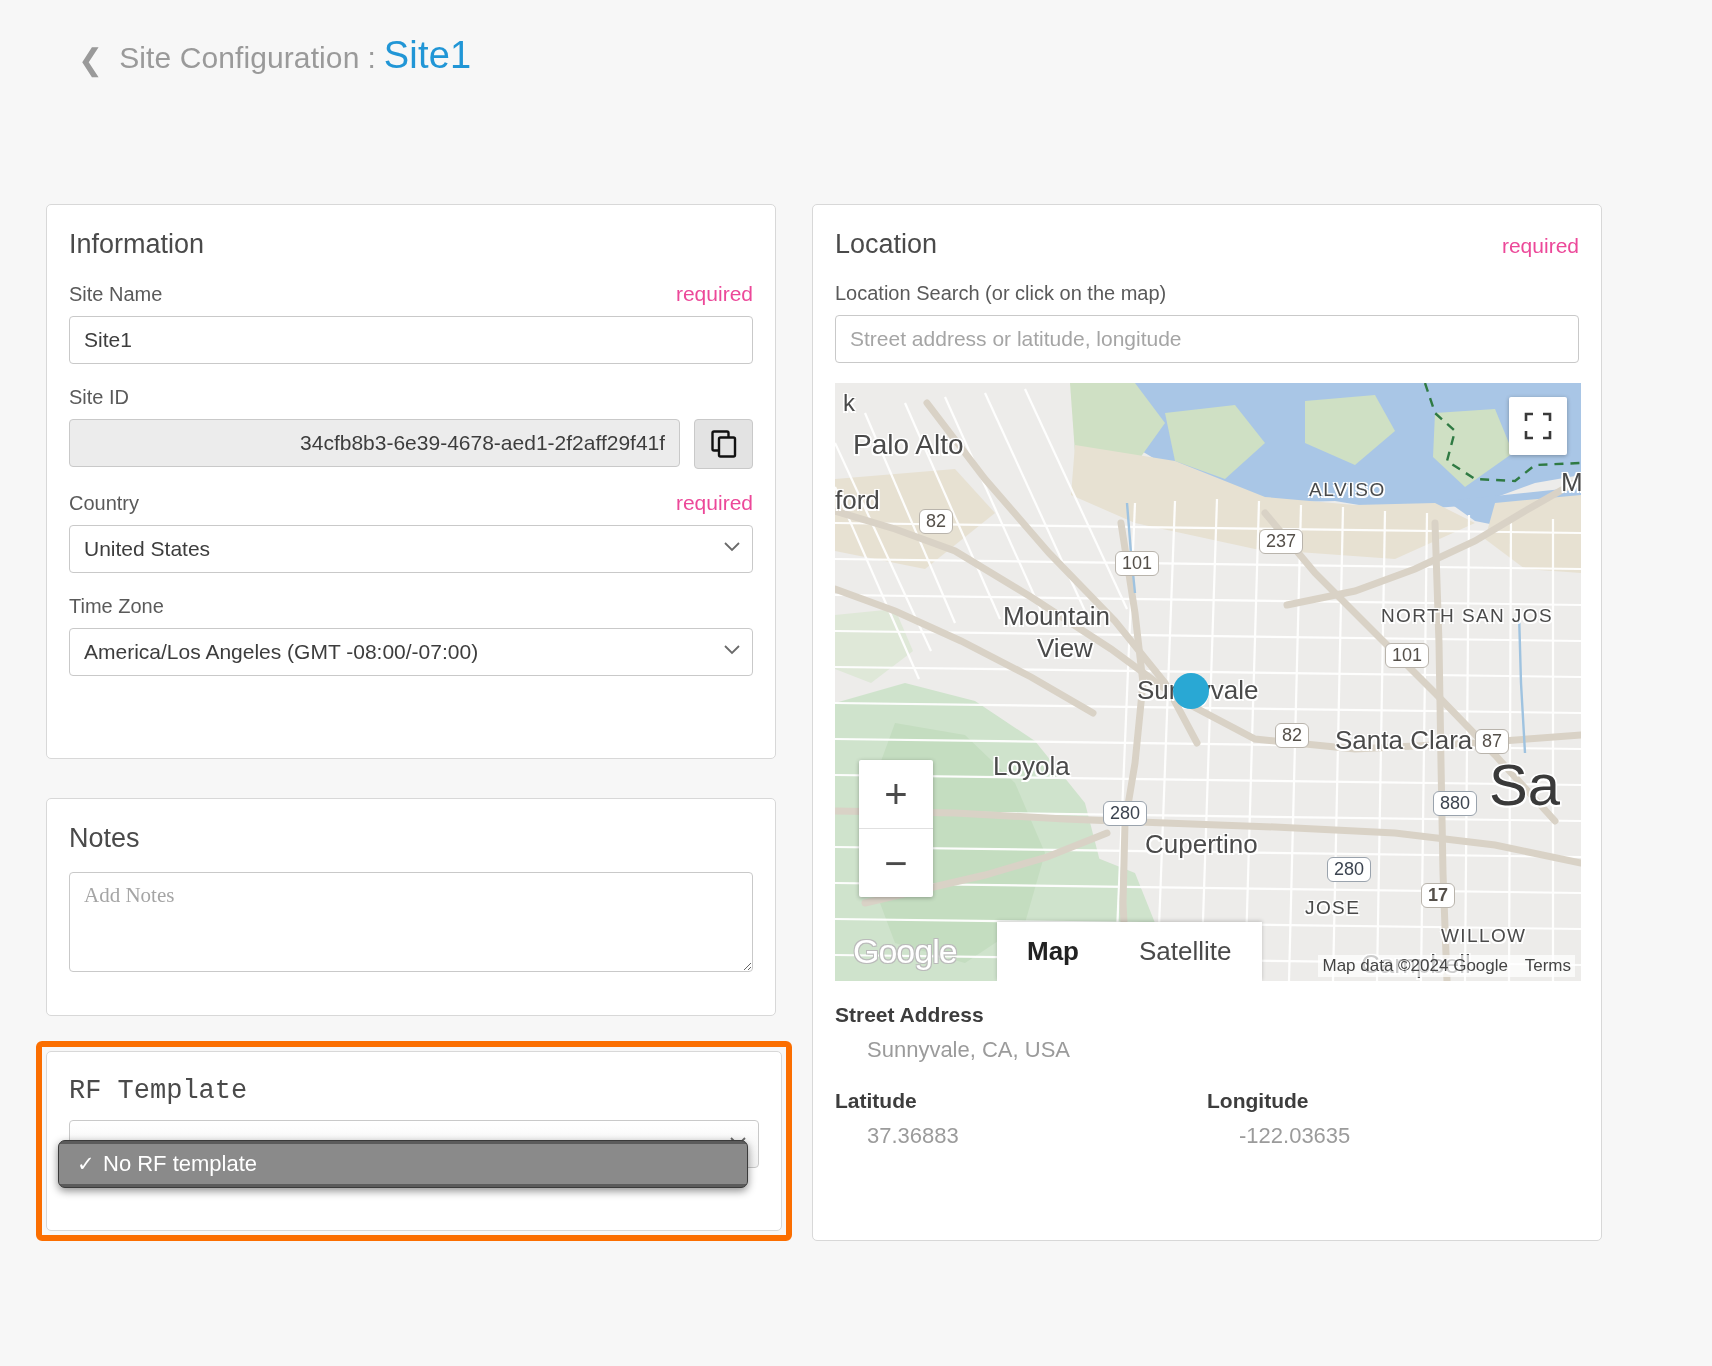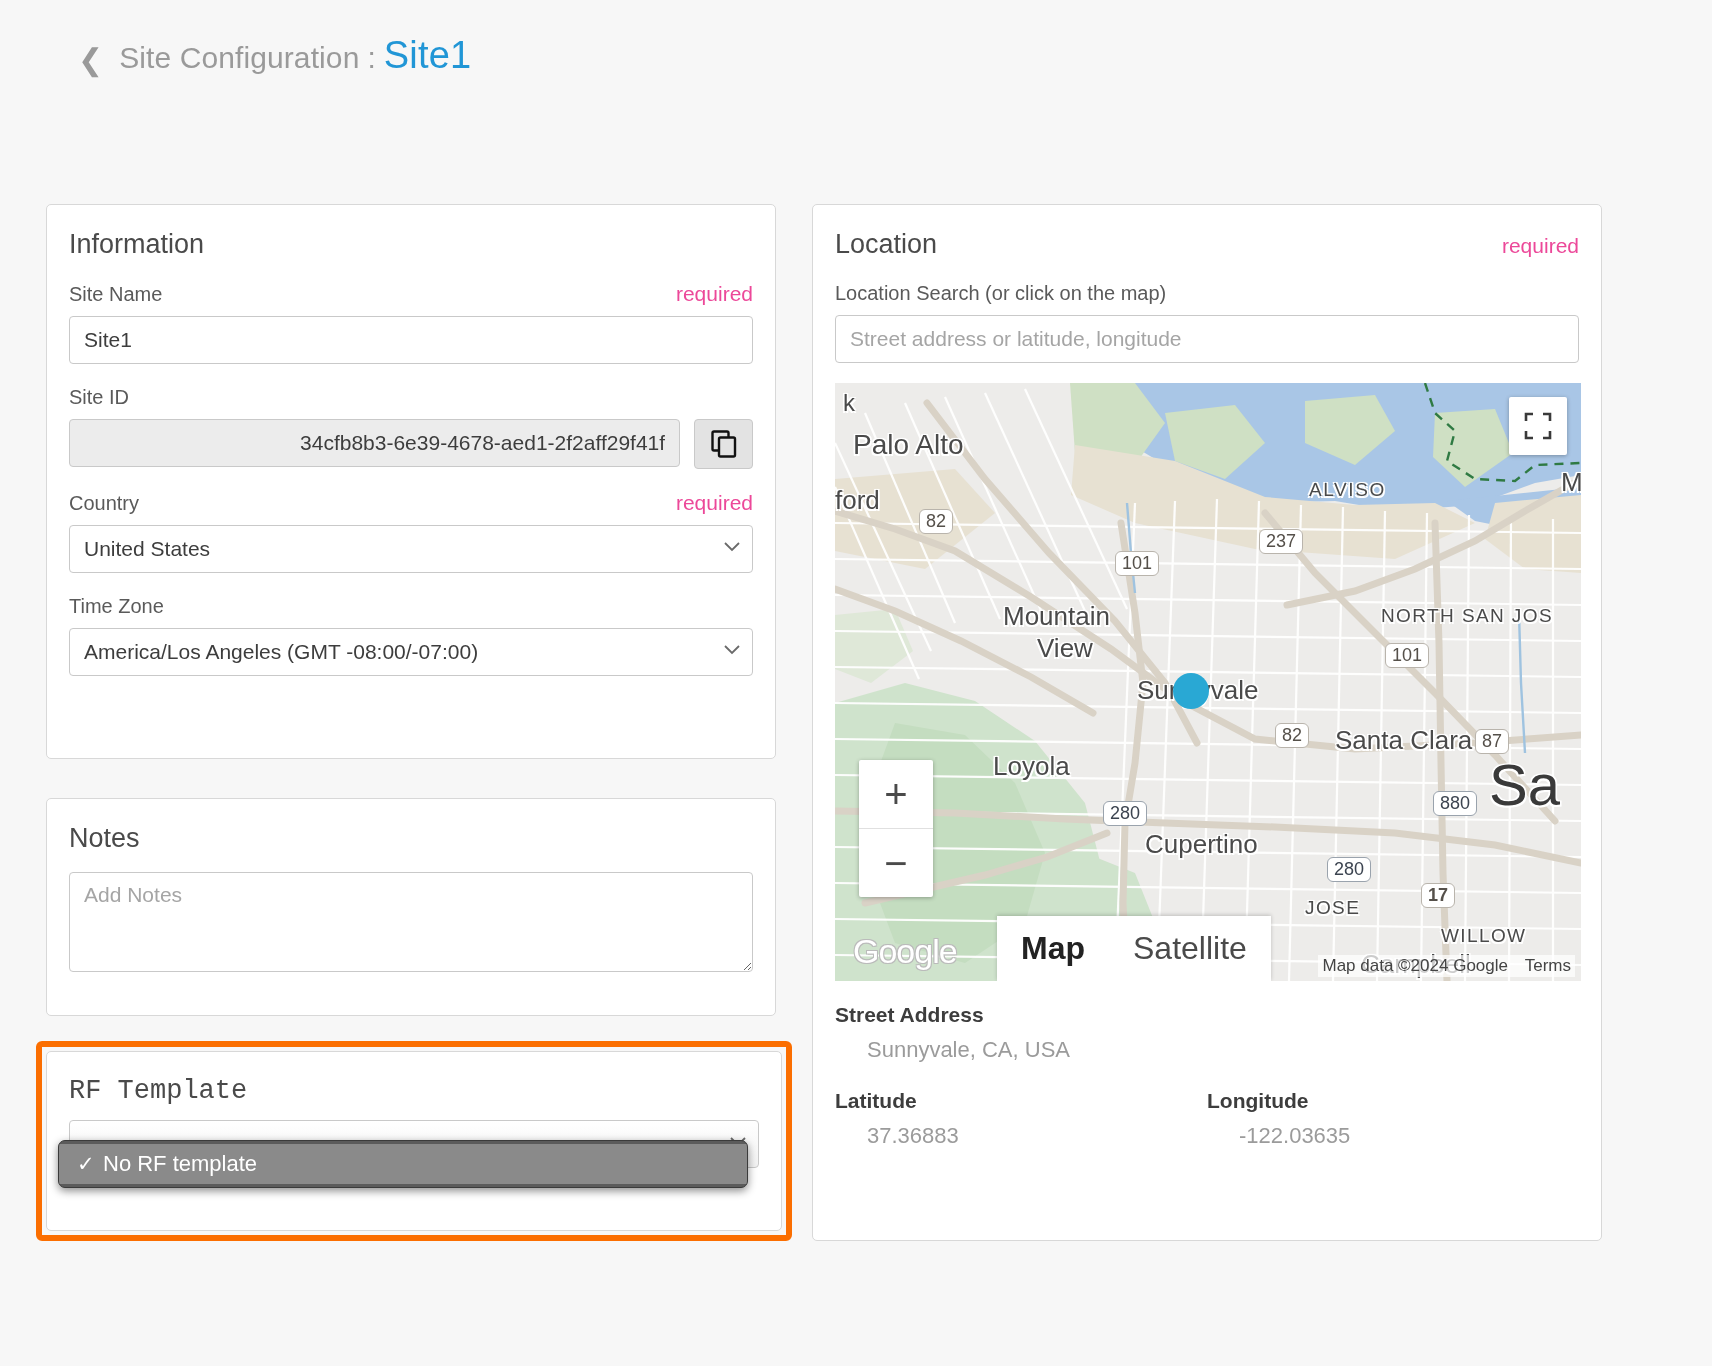--- a/index.html
+++ b/index.html
@@ -236,22 +236,22 @@
     line-height: 1;
   }
   .map-zoom .sep { height: 1px; background: #e0e0e0; padding: 0; }
   .map-type {
     position: absolute; left: 162px; bottom: 0;
     display: flex;
     background: #fff;
     box-shadow: 0 -1px 4px rgba(0,0,0,0.2);
   }
   .map-type div {
-    padding: 14px 24px;
-    font-size: 32px;
+    padding: 14px 30px;
+    font-size: 26px;
     color: #4a4a4a;
     cursor: pointer;
   }
   .map-type .active { font-weight: bold; color: #222; }
   .map-attrib {
     position: absolute; right: 6px; bottom: 4px;
     font-size: 17px; color: #444;
     background: rgba(255,255,255,0.72);
     padding: 1px 4px;
   }
@@ -361,21 +361,21 @@
               <path d="M1 1 L8 8 L15 1" fill="none" stroke="#6a6a6a" stroke-width="1.8"></path>
             </svg>
         </span>
       </div>
     </div>
   </div>
 
   <div class="card" id="notes-card">
     <div class="notes-inner">
       <div class="card-title">Notes</div>
-      <textarea class="notes-area" style="margin-top: 18px;" placeholder="Add Notes"></textarea>
+      <textarea class="notes-area" style="margin-top: 18px; font-family: Liberation Serif, serif;" placeholder="Add Notes"></textarea>
     </div>
   </div>
 
   <div id="rf-highlight"></div>
   <div id="rf-card">
     <div class="rf-inner">
       <div class="card-title">RF Template</div>
       <div class="rf-select-stub">
         <span class="select-caret">
           <svg width="16" height="10" viewBox="0 0 16 10">

